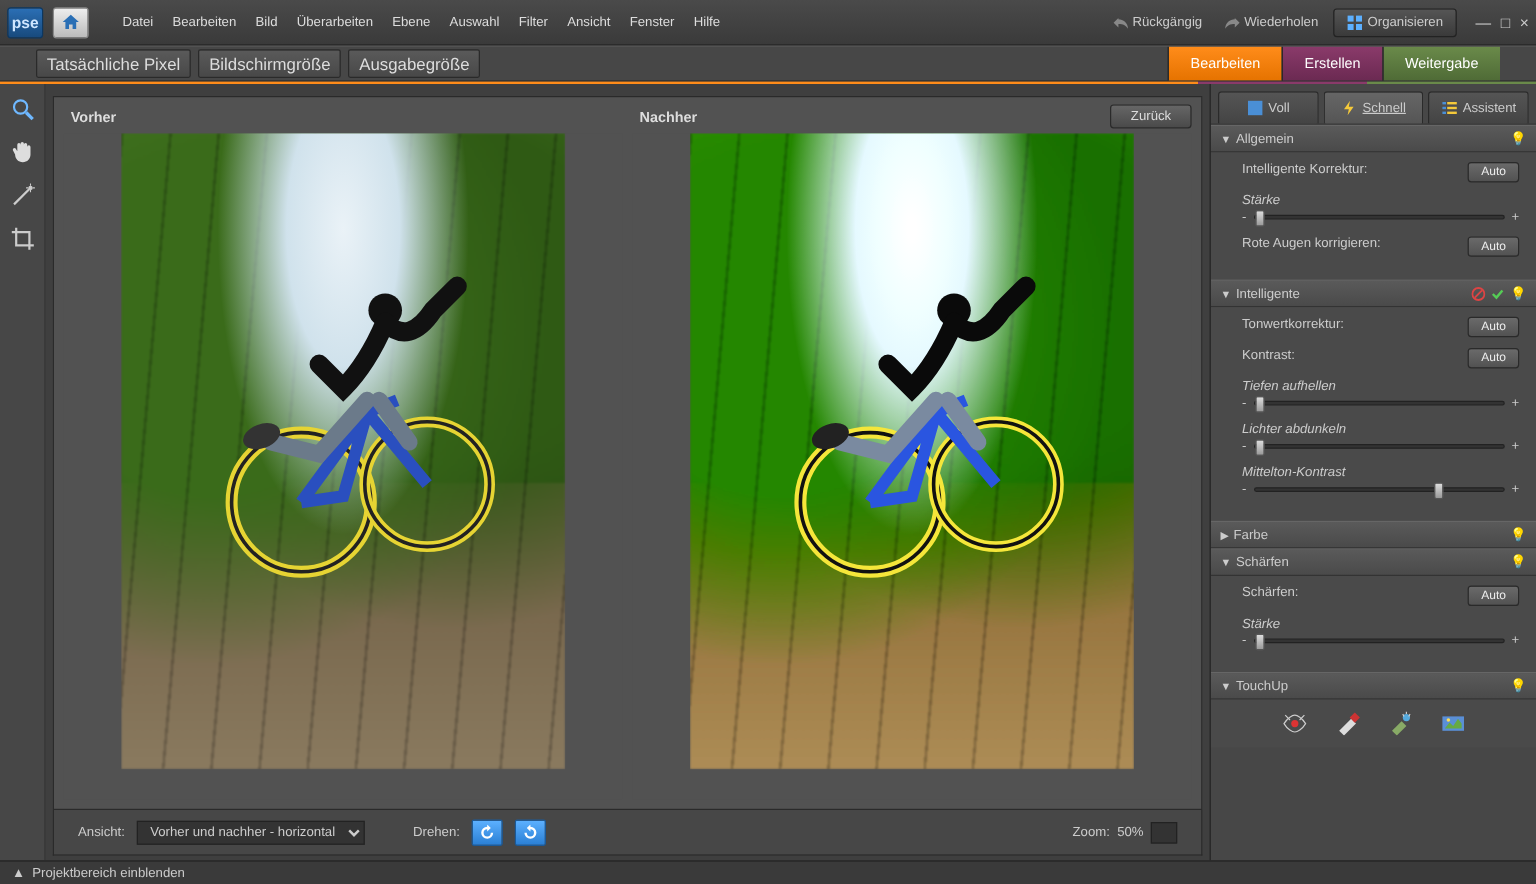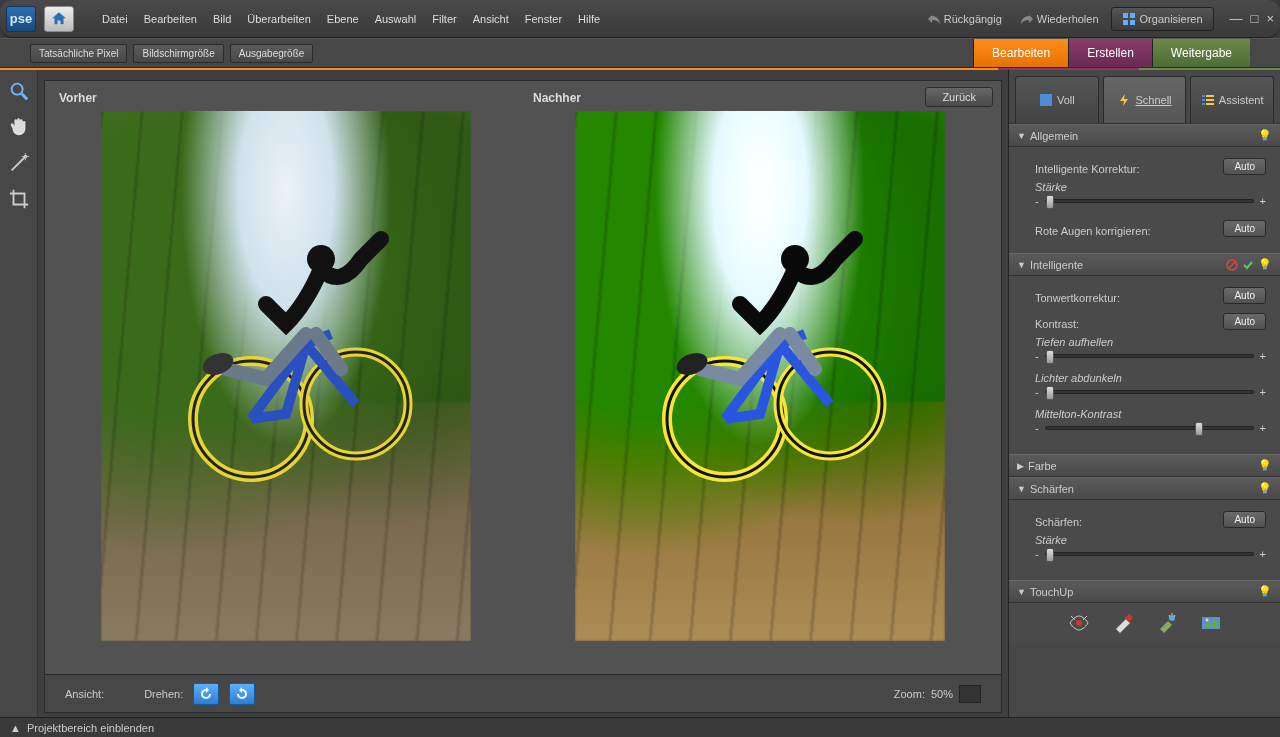--- a/index.html
+++ b/index.html
@@ -1,31 +1,31 @@
 <!DOCTYPE html>
 <html><head>
 <meta charset="utf-8">
 <style>
 * { margin: 0; padding: 0; box-sizing: border-box; font-family: "Segoe UI", Tahoma, sans-serif; font-size: 11px; color: #ccc; }
 body { background: #3a3a3a; width: 1280px; height: 737px; overflow: hidden; display: flex; flex-direction: column; }
-.menubar { height: 38px; background: linear-gradient(#4a4a4a,#3a3a3a); display: flex; align-items: center; padding: 4px 6px; border-bottom: 1px solid #222; border-radius: 13px; }
+.menubar { height: 38px; background: linear-gradient(#4a4a4a,#3a3a3a); display: flex; align-items: center; padding: 4px 6px; border-bottom: 1px solid #222; }
 .logo { width: 30px; height: 26px; background: linear-gradient(#2b6fb5,#184a7d); border-radius: 3px; display: flex; align-items: center; justify-content: center; font-weight: bold; color: #cfe6ff; font-size: 13px; margin-right: 8px; border:1px solid #0d3760;}
 .home-btn { width: 30px; height: 26px; background: linear-gradient(#eee,#bbb); border-radius: 3px; margin-right: 20px; display:flex; align-items:center; justify-content:center; border:1px solid #888;}
 .home-btn svg{width:18px;height:18px;}
 .menu-items { display: flex; gap: 0; }
 .menu-item { padding: 6px 8px; color: #ddd; cursor: pointer; }
 .menubar-right { margin-left: auto; display: flex; align-items: center; gap: 6px; }
 .hist-btn { color: #888; padding: 4px 6px; display:flex; align-items:center; gap:3px;}
 .org-btn { background: linear-gradient(#555,#3a3a3a); border: 1px solid #222; padding: 4px 10px; border-radius: 3px; display:flex; align-items:center; gap:4px;}
 .org-btn svg{width:14px;height:14px;}
 .win-controls { display: flex; gap: 8px; margin-left: 10px; color:#aaa;}
 .win-controls span{cursor:pointer; font-size:13px;}
 
 .optbar { height: 30px; background: #474747; display: flex; align-items: center; padding: 0 30px; border-top:1px solid #555; border-bottom:1px solid #2a2a2a;}
-.opt-btn { background: linear-gradient(#5a5a5a,#484848); border: 1px solid #2a2a2a; padding: 3px 8px; border-radius: 2px; margin-right: 6px; color:#ddd; font-size:10px;}
+.opt-btn { background: linear-gradient(#5a5a5a,#484848); border: 1px solid #2a2a2a; padding: 3px 8px; border-radius: 2px; margin-right: 6px; color:#ddd; font-size:14px;}
 .mode-tabs { margin-left: auto; display: flex; height: 100%; }
 .mode-tab { padding: 0 18px; display: flex; align-items: center; color: #fff; font-size: 12px; border-left:1px solid #222;}
 .mode-tab.orange { background: linear-gradient(#ff8c1a,#e67300); }
 .mode-tab.purple { background: linear-gradient(#8a3a6a,#6b2a52); }
 .mode-tab.green { background: linear-gradient(#6a8a4a,#4f6b36); }
 .accent-strip{height:2px; background:linear-gradient(to right,#ff8c1a 0%,#ff8c1a 78%, #8a3a6a 78%, #8a3a6a 89%, #6a8a4a 89%);}
 
 .workspace { flex: 1; display: flex; min-height:0;}
 .toolstrip { width: 38px; background: #474747; padding-top: 8px; display: flex; flex-direction: column; align-items: center; gap: 10px; border-right:1px solid #333;}
 .tool { width: 26px; height: 26px; display: flex; align-items: center; justify-content: center; cursor: pointer; }
@@ -56,29 +56,29 @@
 .select { background: #333; border: 1px solid #222; padding: 2px 6px; color: #ccc; width: 190px; font-size:11px;}
 .rot-btn { width: 26px; height: 22px; background: linear-gradient(#5cb0ff,#2a7fd4); border: 1px solid #1a5a9a; border-radius: 2px; display:flex;align-items:center;justify-content:center;}
 .zoom-group{margin-left:auto; display:flex; align-items:center; gap:6px;}
 .zoom-dd{width:22px;height:18px;background:#333;border:1px solid #222;}
 
 .statusbar { height: 20px; background: #3a3a3a; border-top: 1px solid #222; display: flex; align-items: center; padding: 0 10px; color: #aaa; font-size:10px;}
 .statusbar .tri{margin-right:6px;}
 
 .right-panel { width: 272px; background: #474747; border-left: 1px solid #222; display: flex; flex-direction: column; overflow-y:auto;}
 .view-tabs { display: flex; padding: 6px 6px 0 6px; gap: 4px; background:#474747; border-bottom:1px solid #333;}
-.view-tab { flex: 1; padding: 16px 4px; background: linear-gradient(#555,#444); border: 1px solid #2a2a2a; border-bottom:none; display: flex; align-items: center; justify-content: center; gap: 4px; font-size:11px; border-radius:3px 3px 0 0;}
+.view-tab { flex: 1; padding: 6px 4px; background: linear-gradient(#555,#444); border: 1px solid #2a2a2a; border-bottom:none; display: flex; align-items: center; justify-content: center; gap: 4px; font-size:11px; border-radius:3px 3px 0 0;}
 .view-tab.active { background: linear-gradient(#666,#555); text-decoration: underline; }
 .view-tab svg{width:14px;height:14px;}
 
 .section-h { background: linear-gradient(#5a5a5a,#4a4a4a); padding: 4px 8px; display: flex; align-items: center; gap: 4px; border-top:1px solid #666; border-bottom:1px solid #333; color:#e8e8e8; font-size:12px;}
 .section-h .bulb{margin-left:auto; color:#999;}
 .section-h .tri{font-size:9px;}
 .section-body { padding: 8px 14px 10px 26px; background:#4a4a4a;}
-.row { display: flex; align-items: flex-end; margin-bottom: 6px; min-height:20px;}
+.row { display: flex; align-items: flex-start; margin-bottom: 6px; min-height:20px;}
 .row-label { flex: 1; color: #ccc; }
 .auto-btn { background: linear-gradient(#6a6a6a,#525252); border: 1px solid #2a2a2a; padding: 2px 10px; border-radius: 3px; color:#eee; font-size:10px;}
 .slider-row { margin-bottom: 10px; }
 .slider-label { color: #ccc; margin-bottom: 2px; display:block;font-style:italic;}
 .slider-track { display: flex; align-items: center; gap: 6px; }
 .slider { flex: 1; height: 4px; background: #333; position: relative; border-radius:2px; border:1px solid #222;}
 .slider-thumb { position: absolute; top: -5px; width: 8px; height: 14px; background: linear-gradient(#ddd,#999); border: 1px solid #555; border-radius:2px;}
 .section-icons{display:flex; justify-content:center; gap:22px; padding:10px 0;}
 .section-icons svg{width:22px;height:20px;}
 .status-icons{margin-left:auto; display:flex; gap:4px; align-items:center;}
@@ -219,20 +219,21 @@
             <path d="M165 65 Q150 100 130 120 L110 100 M165 65 Q185 85 205 55 L225 35" stroke="#0a0a0a" stroke-width="16" fill="none" stroke-linecap="round"></path>
             <path d="M150 130 L110 175 L70 165 M160 130 L185 165" stroke="#7a8aa0" stroke-width="14" fill="none" stroke-linecap="round"></path>
             <ellipse cx="62" cy="160" rx="16" ry="10" fill="#222" transform="rotate(-20 62 160)"></ellipse>
           </svg></div>
         </div>
           </div>
       </div>
     </div>
     <div class="canvas-footer">
       <span>Ansicht:</span>
+      <select class="select"><option>Vorher und nachher - horizontal</option></select>
       <span style="margin-left:30px">Drehen:</span>
       <div class="rot-btn">
           <svg width="14" height="14" viewBox="0 0 14 14">
             <path fill="#fff" d="M7 2a5 5 0 105 5h-2a3 3 0 11-3-3v2l3-3-3-3v2z"></path>
           </svg>
         </div>
       <div class="rot-btn">
           <svg width="14" height="14" viewBox="0 0 14 14">
             <path fill="#fff" d="M7 2a5 5 0 11-5 5h2a3 3 0 103-3v2L4 3l3-3v2z"></path>
           </svg>

